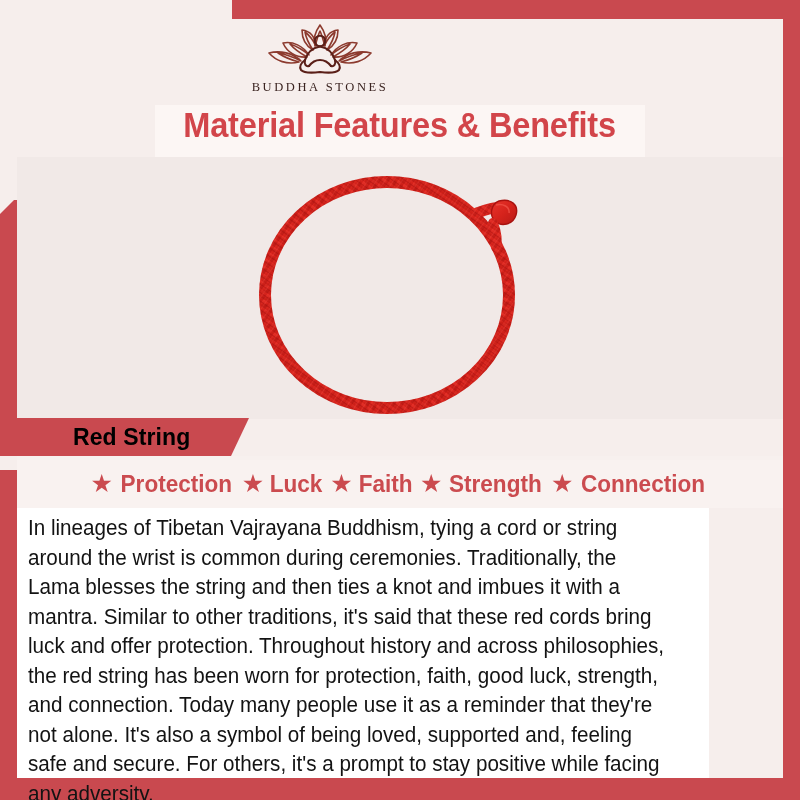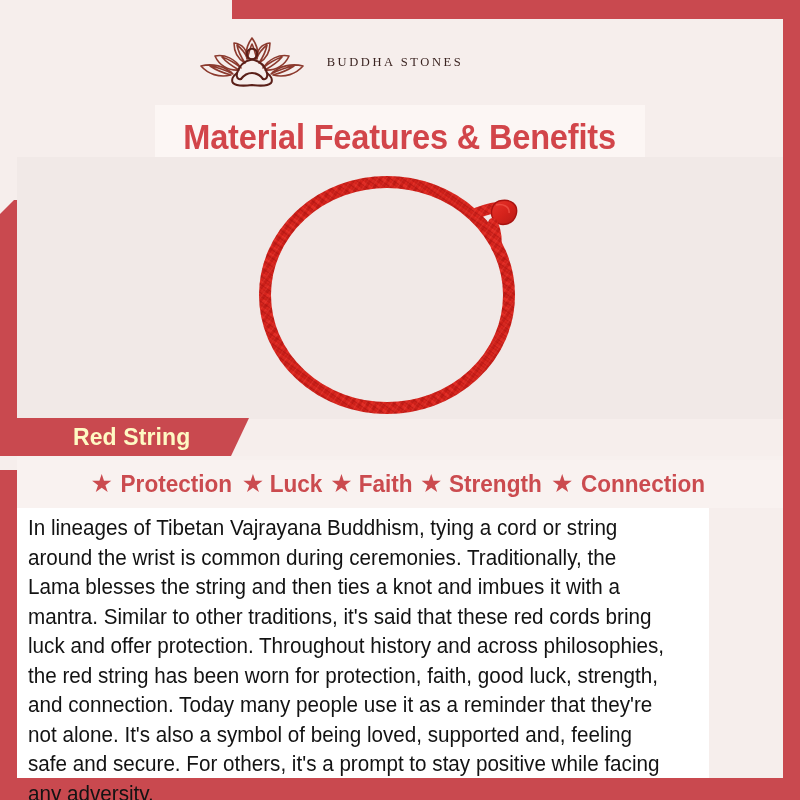--- a/index.html
+++ b/index.html
@@ -56,23 +56,23 @@
     width: 800px; height: 22px;
     background: #C9494F;
   }
 
   
   .logo-area {
     position: absolute;
     left: 0; top: 19px;
     width: 640px; height: 86px;
     display: flex;
-    flex-direction: row;
-    align-items: center;
-    justify-content: center;
+    flex-direction: column;
+    align-items: center;
+    justify-content: flex-start;
   }
   .logo-mark {
     width: 150px;
     height: 60px;
     display: block;
   }
   .logo-wordmark {
     font-family: "Liberation Serif", serif;
     font-size: 12.5px;
     letter-spacing: 2.6px;
@@ -81,21 +81,21 @@
     white-space: nowrap;
   }
 
   
   .title-band {
     position: absolute;
     left: 155px; top: 105px;
     width: 490px; height: 52px;
     background: #FCF6F4;
     display: flex;
-    align-items: flex-end;
+    align-items: flex-start;
     justify-content: center;
   }
   .title-text {
     font-family: "Liberation Sans Narrow", "Liberation Sans", sans-serif;
     font-weight: bold;
     font-size: 35px;
     color: #D2454A;
     letter-spacing: -0.2px;
     transform: scaleX(0.93);
     white-space: nowrap;
@@ -120,21 +120,21 @@
     position: absolute;
     left: 17px; top: 418px;
     width: 232px; height: 38px;
     background: #C9494F;
     clip-path: polygon(0 0, 232px 0, 214px 38px, 0 38px);
     display: flex;
     align-items: center;
   }
   .banner-label {
     margin-left: 56px;
-    color: #fef9c3;
+    color: #000000;
     font-family: "Liberation Sans Narrow", "Liberation Sans", sans-serif;
     font-weight: bold;
     font-size: 23px;
     letter-spacing: 0.1px;
     white-space: nowrap;
   }
   .banner-strip {
     position: absolute;
     left: 0; top: 418px;
     width: 17px; height: 38px;

